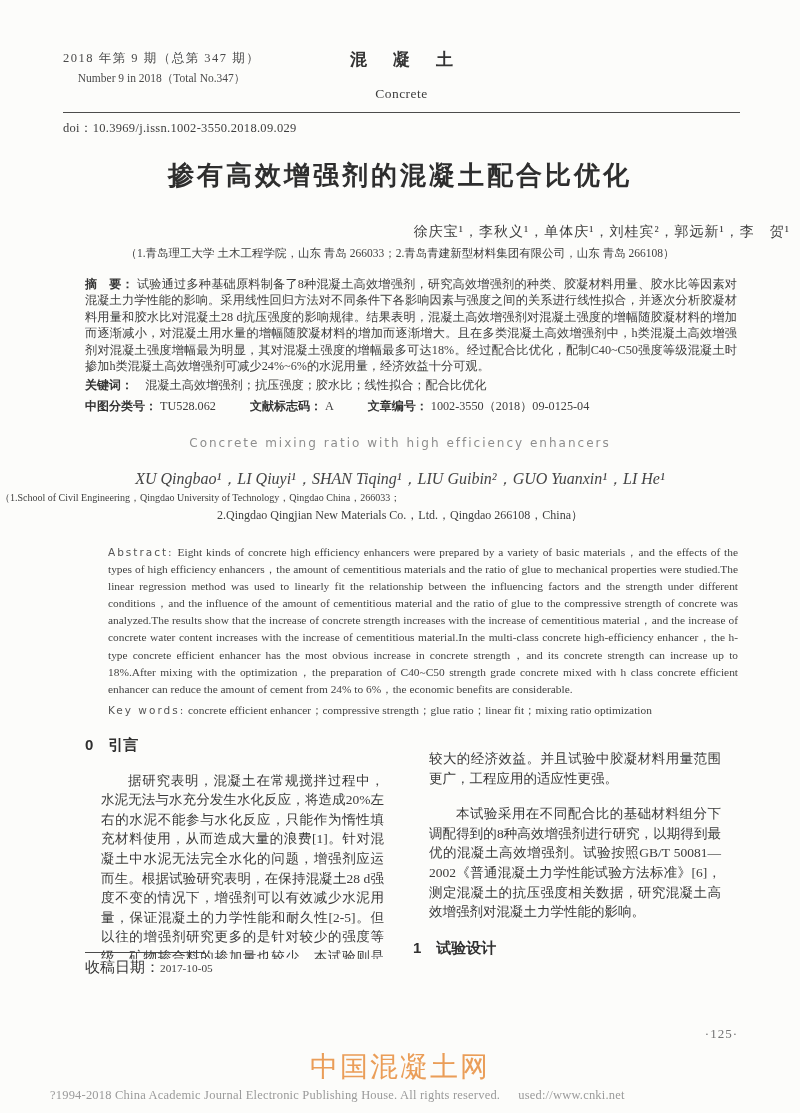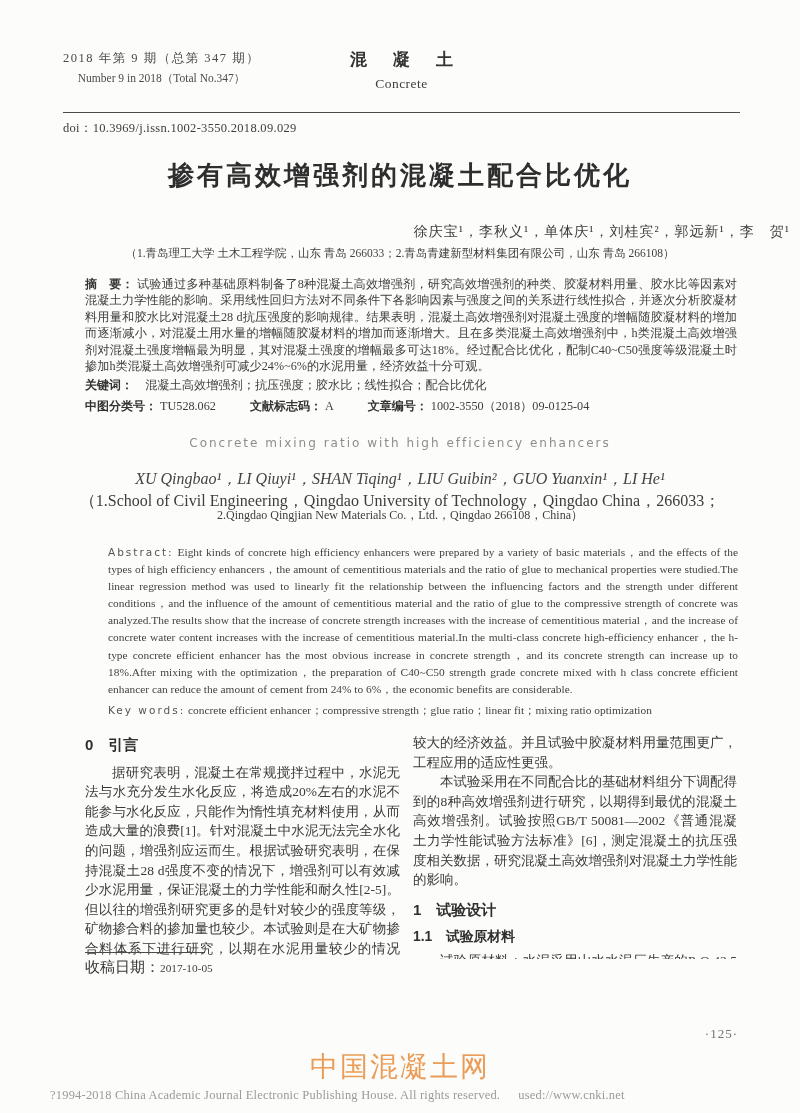--- a/index.html
+++ b/index.html
@@ -8,57 +8,57 @@
     background:#fcfcfa;color:#3d3d3d;overflow:hidden;
     font-family:"Liberation Serif","DejaVu Serif",serif;
   }
   
   .header{position:absolute;left:63px;right:60px;top:48px;height:48px;}
   .h-left{position:absolute;left:0;top:2px;text-align:center;}
   .h-left .cn{font-size:12.5px;letter-spacing:1.5px;color:#4a4a4a;}
   .h-left .en{font-size:11.5px;margin-top:4px;color:#4a4a4a;}
   .h-center{position:absolute;left:0;right:0;top:0;text-align:center;}
   .h-center .cn{font-size:17px;font-weight:700;letter-spacing:26px;padding-left:26px;color:#333;}
-  .h-center .en{font-size:13.5px;margin-top:5px;letter-spacing:.5px;}
+  .h-center .en{font-size:13.5px;margin-top:15px;letter-spacing:.5px;}
   .h-right{position:absolute;right:0;top:2px;text-align:center;}
   .h-right .cn{font-size:13px;font-weight:700;letter-spacing:7px;padding-left:7px;color:#333;}
   .h-right .en{font-size:10.5px;margin-top:5px;letter-spacing:.8px;word-spacing:4px;}
   .header-rule{position:absolute;left:63px;right:60px;top:112px;border-top:1.8px solid #4c4c4c;}
   .doi-line{position:absolute;left:63px;top:120px;font-size:12.5px;letter-spacing:.3px;}
   
   .title-cn{position:absolute;left:0;right:0;top:158px;text-align:center;
     font-size:26px;font-weight:700;letter-spacing:3px;color:#2e2e2e;}
   .authors-cn{position:absolute;left:0;right:10px;top:223px;text-align:right;font-size:14px;letter-spacing:1px;}
   .affil-cn{position:absolute;left:0;right:0;top:246px;text-align:center;font-size:11.5px;}
   
   .abs-cn{position:absolute;left:85px;width:652px;top:276px;font-size:12.2px;line-height:16.4px;text-align:justify;}
   .lbl{font-family:"Liberation Sans","DejaVu Sans",sans-serif;font-weight:700;font-size:12px;color:#333;}
   .kw-cn{margin-top:3px;text-align:left;}
   .meta-line{margin-top:4px;display:flex;gap:34px;text-align:left;}
   .meta-line .pair{white-space:nowrap;}
   
   .en-title{position:absolute;left:0;right:0;top:436px;text-align:center;
     font-family:"DejaVu Sans","Liberation Sans",sans-serif;font-size:12px;color:#8d8d8d;letter-spacing:2px;}
   .en-authors{position:absolute;left:0;right:0;top:469px;text-align:center;font-style:italic;font-size:16px;color:#444;}
-  .en-affil1{position:absolute;left:0;right:0;top:491px;text-align:center;font-size:16px;}
+  .en-affil1{position:absolute;left:0;right:0;top:491px;text-align:left;font-size:10px;}
   .en-affil2{position:absolute;left:0;right:0;top:507px;text-align:center;font-size:12px;}
   
   .en-abs{position:absolute;left:108px;width:630px;top:544px;font-size:11.4px;line-height:17.1px;text-align:justify;color:#424242;}
   .en-lbl{font-family:"DejaVu Sans","Liberation Sans",sans-serif;font-size:10.5px;letter-spacing:2px;color:#555;}
   .en-kw{margin-top:4px;text-align:left;}
   
   .columns{position:absolute;left:85px;top:733px;width:652px;height:226px;overflow:hidden;display:flex;gap:13px;}
   .col{font-size:13.5px;line-height:19.6px;text-align:justify;color:#3a3a3a;}
   .col-left{width:315px;}
   .col-right{width:324px;}
   .sec-h{font-family:"Liberation Sans","DejaVu Sans",sans-serif;font-weight:700;color:#2f2f2f;text-align:left;}
   .sec-h.lvl1{font-size:15px;margin:2px 0 8px 0;}
   .sec-h.mid{margin-top:10px;}
   .sec-h.lvl2{font-size:13.8px;margin:2px 0 4px 0;}
-  .para{margin:0;}
+  .para{margin:16px;}
   .indent{text-indent:2em;}
   
   .footnote{position:absolute;left:85px;right:60px;top:952px;font-size:11.3px;line-height:17px;text-align:justify;color:#3e3e3e;}
   .foot-rule{width:120px;border-top:1.5px solid #4a4a4a;margin-bottom:5px;}
   .flbl{font-family:"Liberation Sans","DejaVu Sans",sans-serif;font-weight:400;font-size:15px;color:#333;}
   
   .page-number{position:absolute;right:62px;top:1026px;font-size:13px;letter-spacing:1px;color:#737373;}
   .watermark{position:absolute;left:0;right:0;top:1048px;text-align:center;
     font-size:28px;letter-spacing:2px;color:#e9964b;opacity:.92;}
   .copyright{position:absolute;left:50px;top:1088px;font-size:12.5px;color:#9a9a9a;letter-spacing:.2px;}

